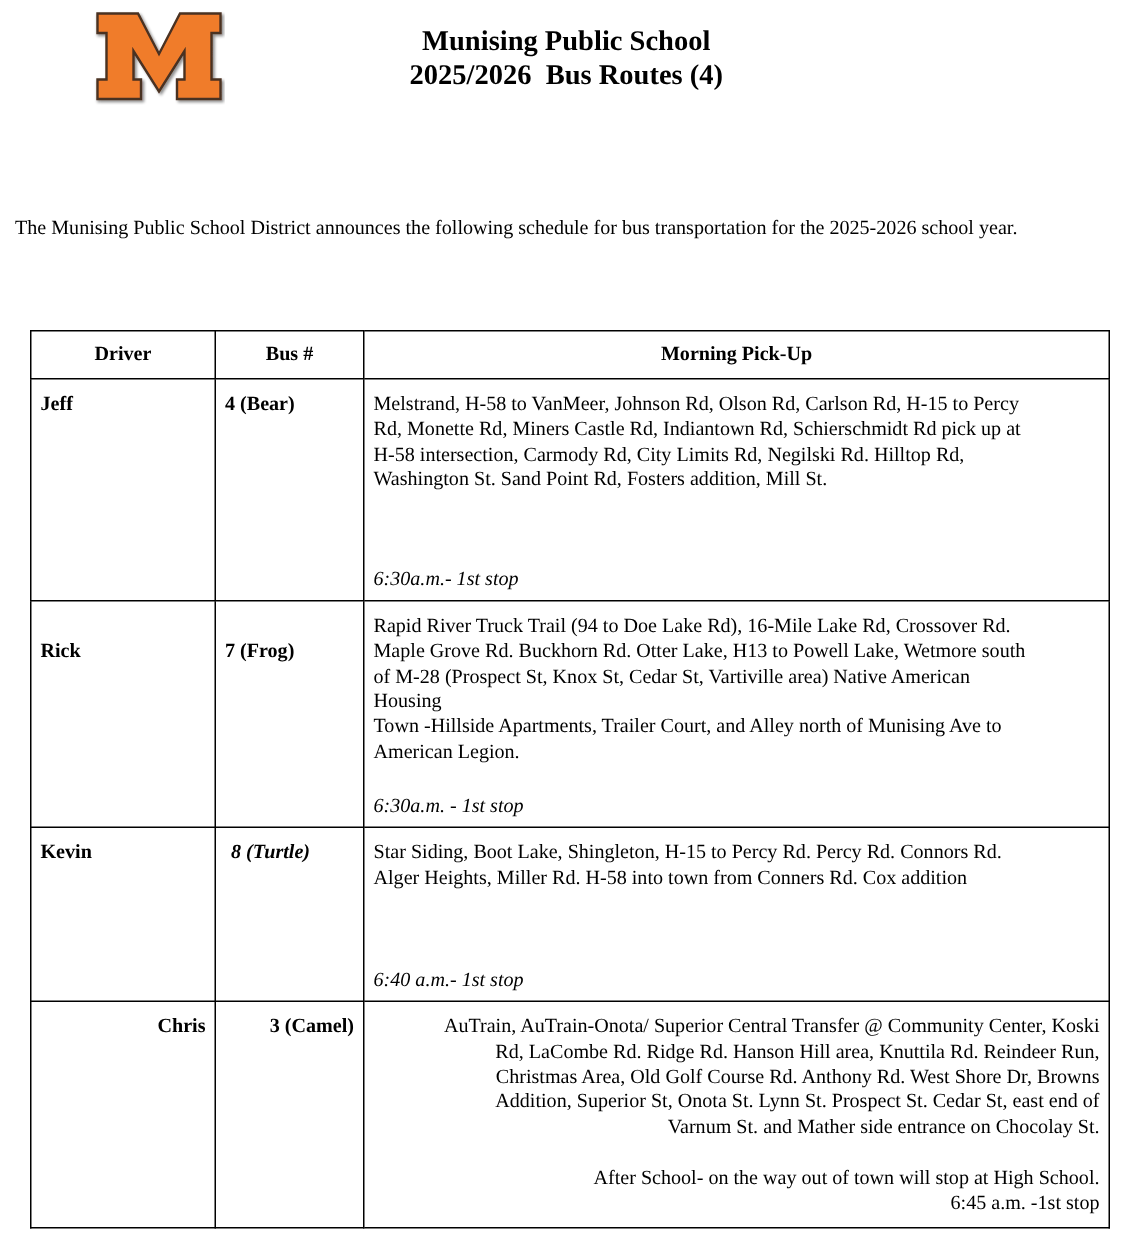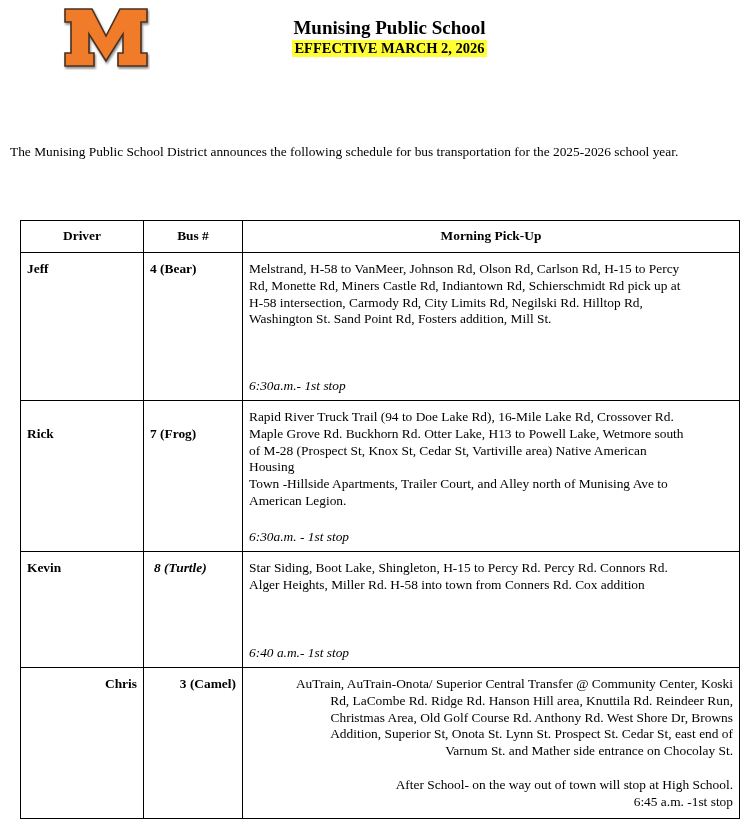--- a/index.html
+++ b/index.html
@@ -17,21 +17,21 @@
   }
   .logo {
     position: absolute;
     left: 62px;
     top: 6px;
     width: 88px;
     height: 64px;
   }
   .header-block {
     position: absolute;
-    left: 242px;
+    left: 230px;
     top: 16px;
     width: 295px;
     text-align: center;
   }
   .school-name {
     font-weight: bold;
     font-size: 19px;
     line-height: 23px;
     margin: 0;
   }
@@ -132,21 +132,21 @@
             <feMergeNode in="SourceGraphic"></feMergeNode>
           </feMerge>
       </filter>
     </defs>
     <path filter="url(#sh)" d="M3,3 L30,3 L44,30 L58,3 L85,3 L85,16 L79,16 L79,47 L85,47 L85,60 L56,60 L56,47 L61,47 L61,28 L44,55 L27,28 L27,47 L32,47 L32,60 L3,60 L3,47 L9,47 L9,16 L3,16 Z" fill="#f07c2c" stroke="#4a3020" stroke-width="1.6" stroke-linejoin="miter"></path>
   </svg>
 </div>
 
 <div class="header-block">
   <div class="school-name">Munising Public School</div>
-  <div><span class="effective">EFFECTIVE MARCH 2, 2026</span></div>
+  <div class="routes-title">2025/2026  Bus Routes (4)</div>
 </div>
 
 <div class="intro">The Munising Public School District announces the following schedule for bus transportation for the 2025-2026 school year.</div>
 
 <table class="routes">
   <colgroup>
     <col class="c-driver">
     <col class="c-bus">
     <col class="c-pickup">
   </colgroup>

